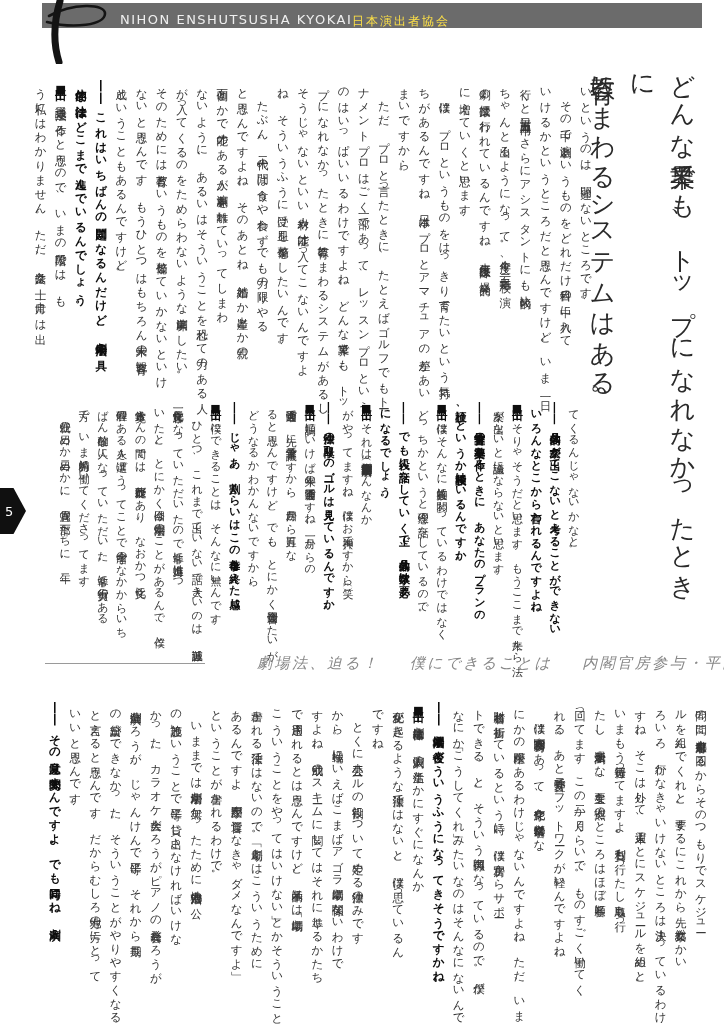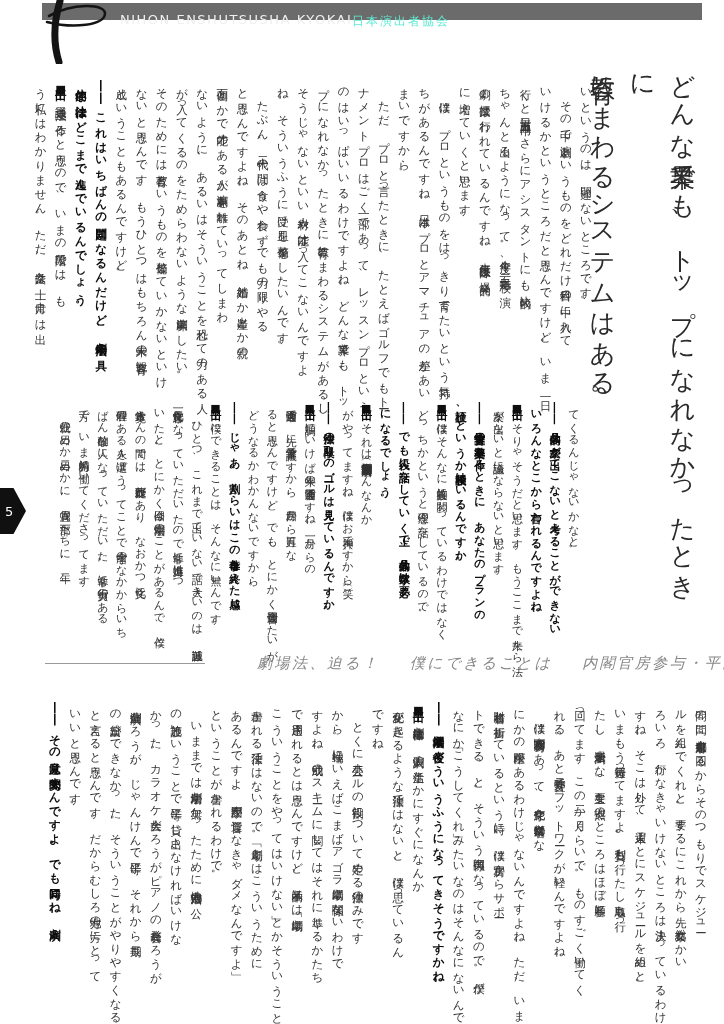--- a/index.html
+++ b/index.html
@@ -1,23 +1,23 @@
 <!DOCTYPE html>
 <html><head>
 <meta charset="utf-8">
 <style>
   html,body{margin:0;padding:0;background:#e9e9e9;}
   #page{position:relative;width:724px;height:1024px;background:#ffffff;margin:0 auto;overflow:hidden;
         font-family:"DejaVu Serif",serif;}
   
-  #header-bar{position:absolute;left:42px;top:3px;width:660px;height:17px;background:#6b6b6b;}
+  #header-bar{position:absolute;left:42px;top:3px;width:660px;height:25px;background:#6b6b6b;}
   #org-en{position:absolute;left:78px;top:9px;font-family:"DejaVu Sans",sans-serif;font-size:13px;
           letter-spacing:1.5px;color:#efefef;}
   #org-jp{position:absolute;left:310px;top:10px;font-family:Liberation Sans, sans-serif;font-size:12px;
-          letter-spacing:2px;color:#5eead4;}
+          letter-spacing:2px;color:#fde047;}
   #logo{position:absolute;left:44px;top:0px;width:72px;height:64px;}
   
   #headline{position:absolute;top:57px;right:22px;height:545px;writing-mode:vertical-rl;
             text-orientation:mixed;color:#2a2a2a;font-size:25px;letter-spacing:1px;line-height:40px;}
   #headline .hl{font-weight:normal;}
   
   .band{position:absolute;writing-mode:vertical-rl;text-orientation:mixed;color:#333;}
   #band1{top:80px;right:128px;width:566px;height:318px;}
   #band1 .col{line-height:20.2px;font-size:11.5px;letter-spacing:1.1px;}
   #band2{top:402px;right:142px;width:528px;height:272px;}

